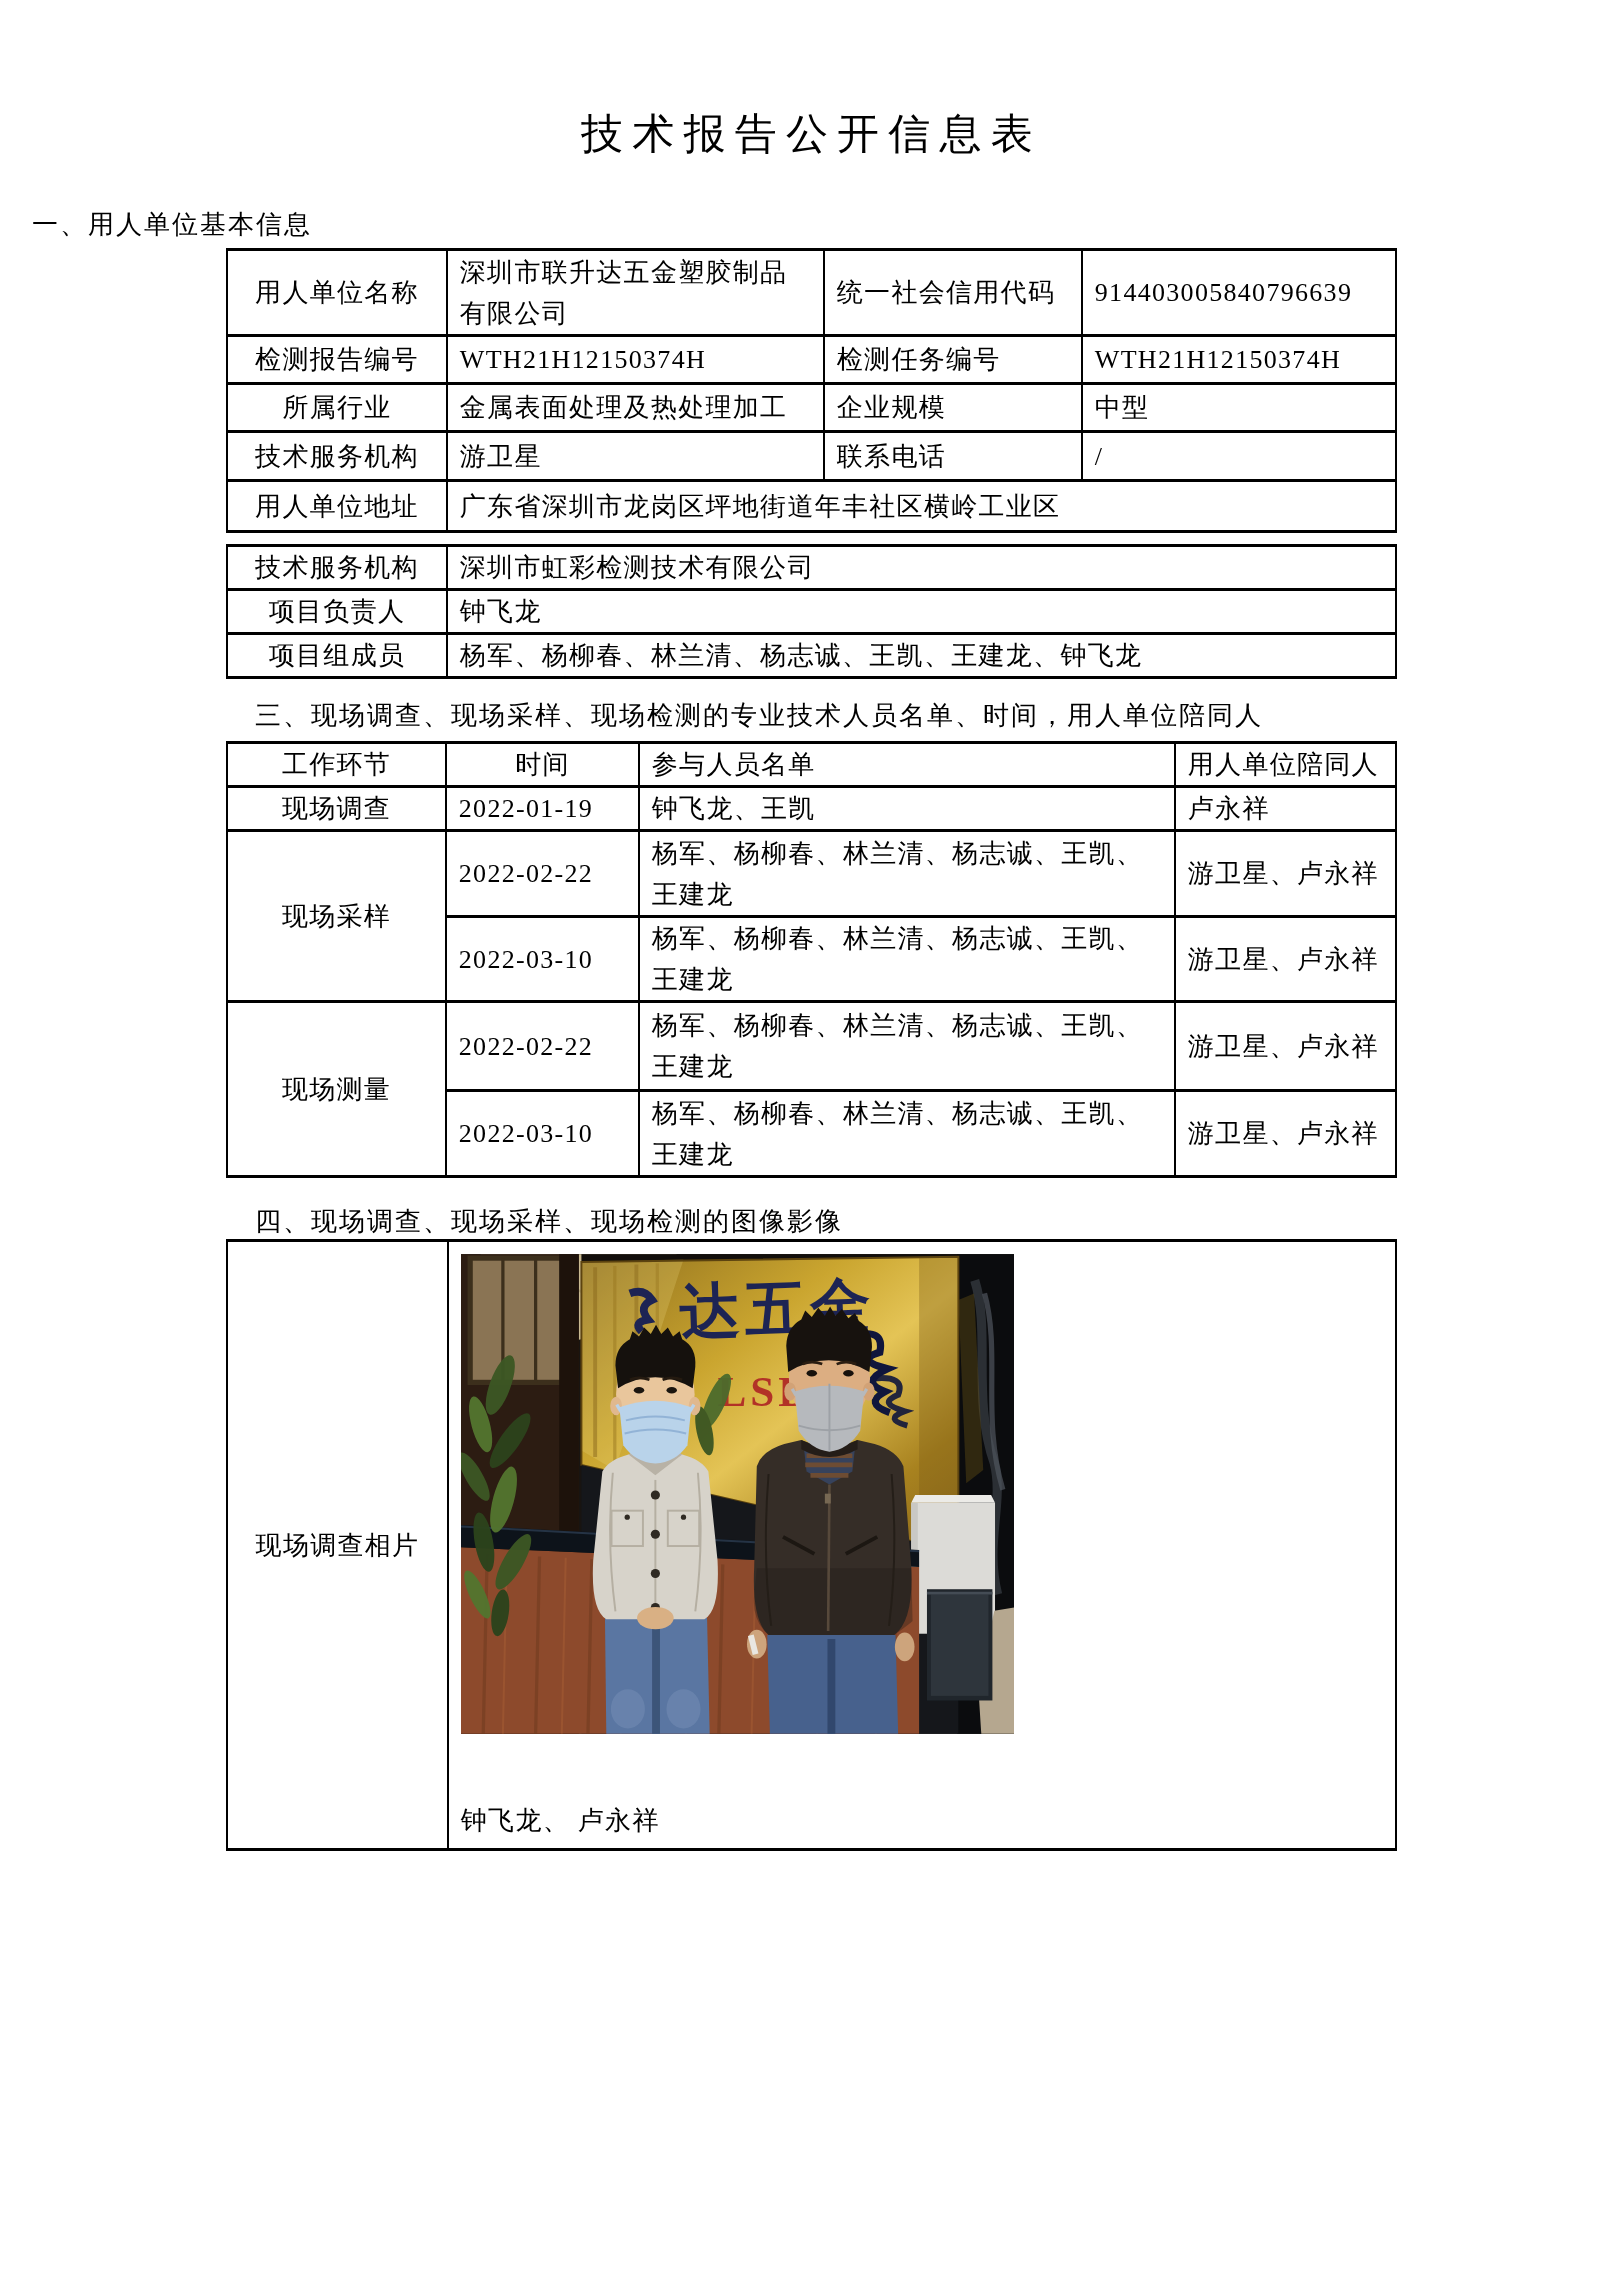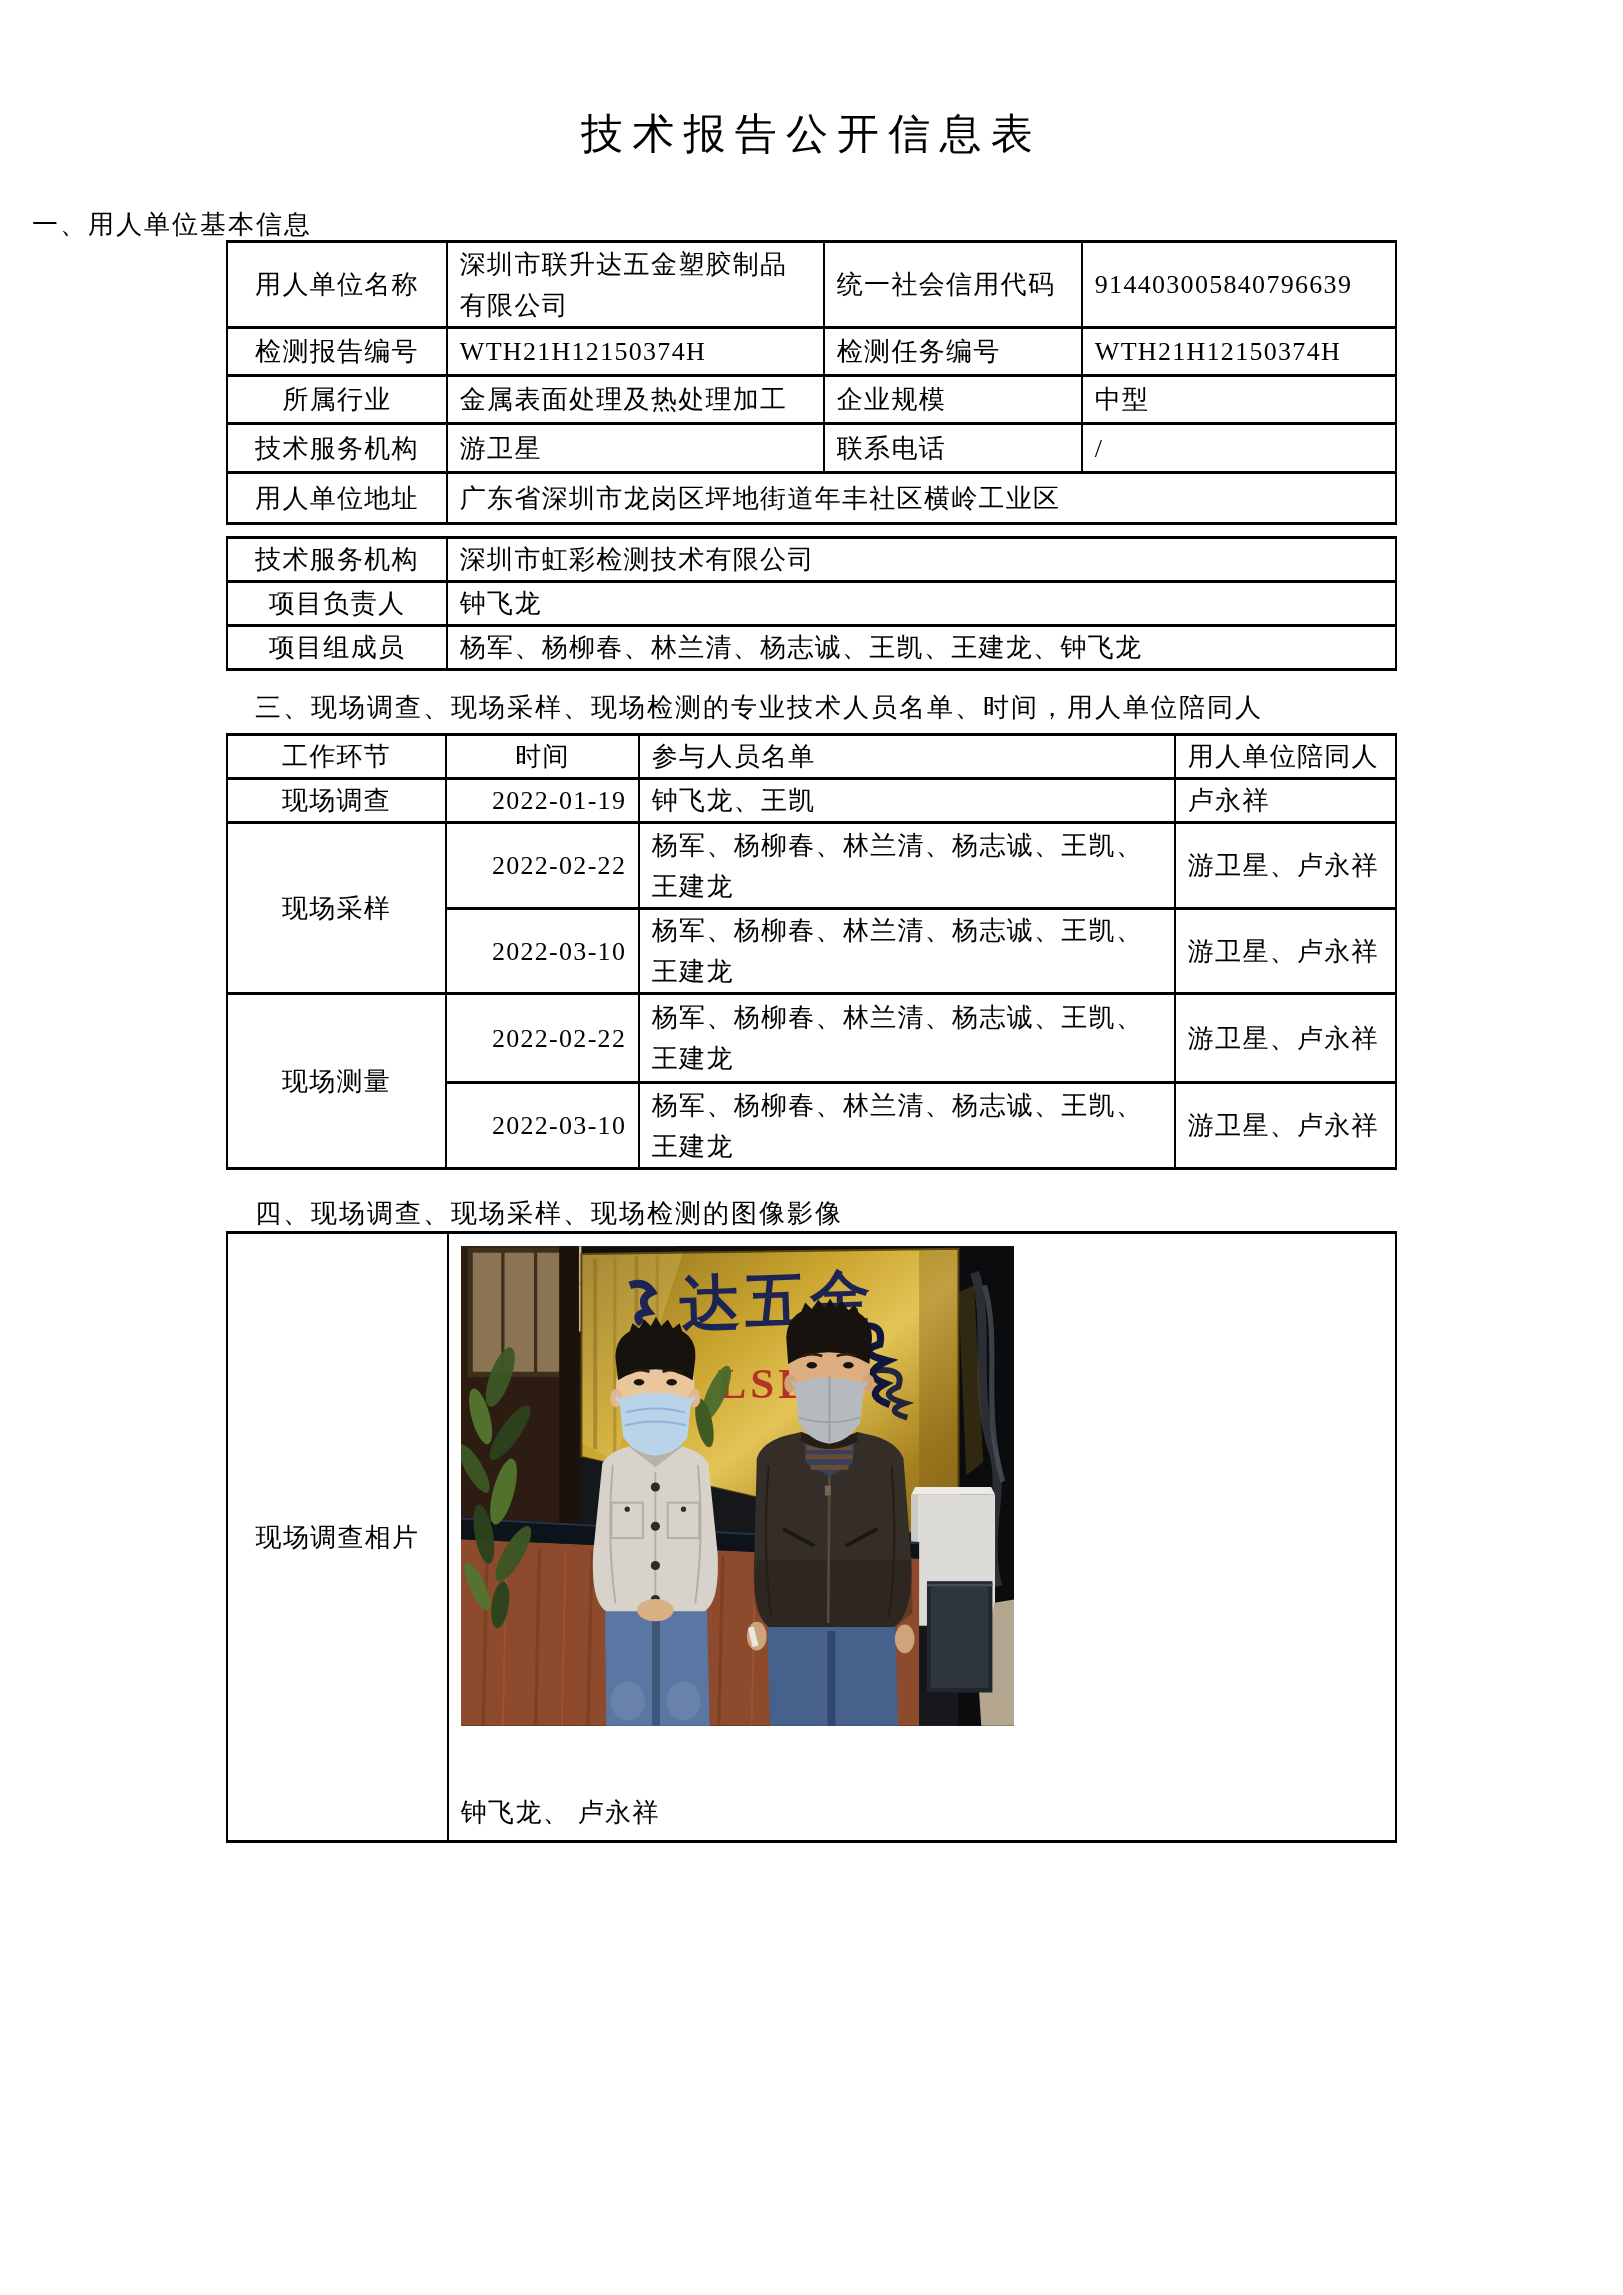--- a/index.html
+++ b/index.html
@@ -32,42 +32,42 @@
   .sec-1 { margin-top: 55px; margin-left: 32px; }
   .sec-2 { margin-top: 21px; }
   .sec-3 { margin-top: 22px; }
   .sec-4 { margin-top: 29px; }
 
   table.doc-table {
     border-collapse: collapse;
     table-layout: fixed;
     margin-left: 226px;
   }
-  .t1 { margin-top: 0; border-radius: 10px; }
+  .t1 { margin-top: 8px; border-radius: 10px; }
   .t2 { margin-top: 10.5px; }
   .t3 { margin-top: 10.5px; }
   .t4 { margin-top: 2px; }
 
   .doc-table td, .doc-table th {
     border: 2px solid #000;
     border-top-width: 3.3px;
     border-bottom-width: 3.3px;
     font-size: 26px;
     font-weight: 400;
     letter-spacing: 1.3px;
     line-height: 41px;
     padding: 0 11.8px;
     vertical-align: middle;
     overflow: hidden;
   }
   .cell-c { text-align: center; padding: 0 3.9px; }
   .cell-l { text-align: left; }
   .company-cell { padding-right: 23.6px; }
   .participants-cell { padding-left: 13px; padding-right: 29.4px; }
-  .date-cell { text-align: right; margin-left: 9px; }
+  .date-cell { text-align: left; margin-left: 9px; }
 
   .photo-label-cell { text-align: center; vertical-align: middle; }
   .photo-cell { vertical-align: top; padding: 13.7px 0 0 15px; }
   .photo-frame { width: 553px; height: 480px; display: block; }
   .photo-caption {
     margin-top: 71px;
     font-size: 26px;
     letter-spacing: 1.3px;
     line-height: 31px;
   }

